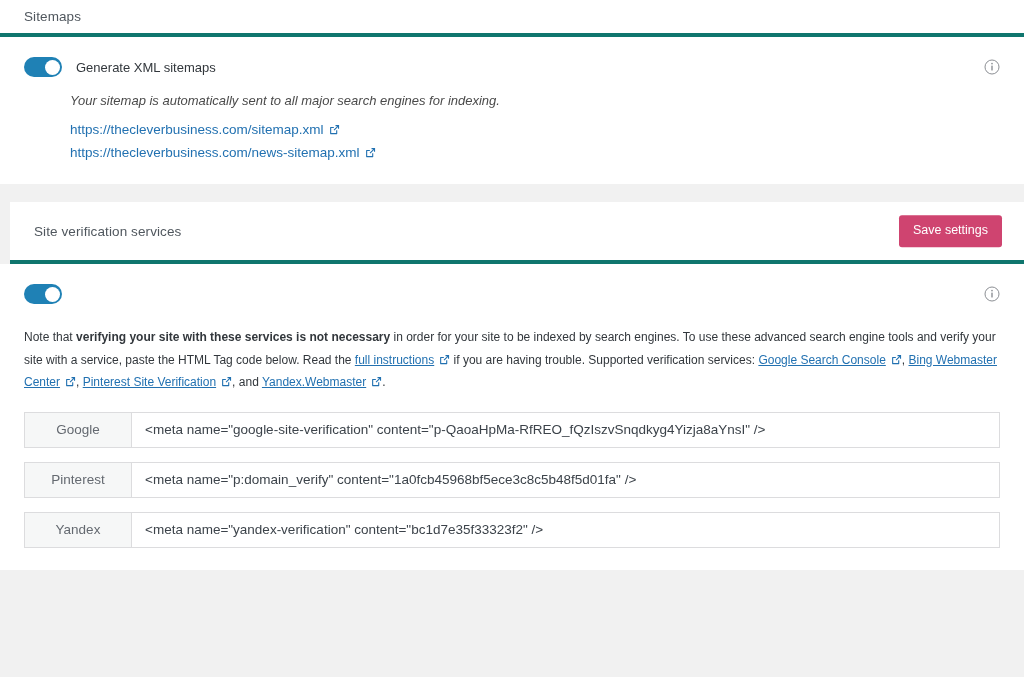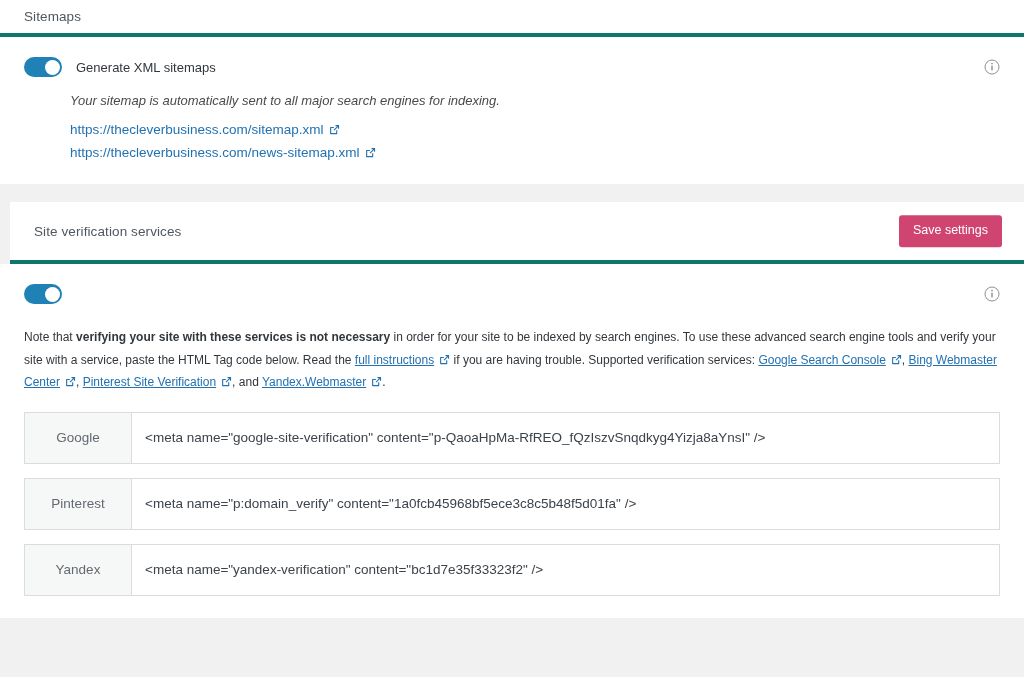--- a/index.html
+++ b/index.html
@@ -150,21 +150,21 @@
   .note b { font-weight: bold; }
 
   
   .fields {
     padding: 18px 0 22px 0;
   }
   .field-row {
     display: flex;
     align-items: stretch;
     margin-bottom: 14px;
-    height: 52px;
+    height: 36px;
   }
   .field-row:last-child { margin-bottom: 0; }
 
   .field-label {
     flex: 0 0 107px;
     background: #f6f7f7;
     border: 1px solid #dcdcde;
     border-right: none;
     display: flex;
     align-items: center;

